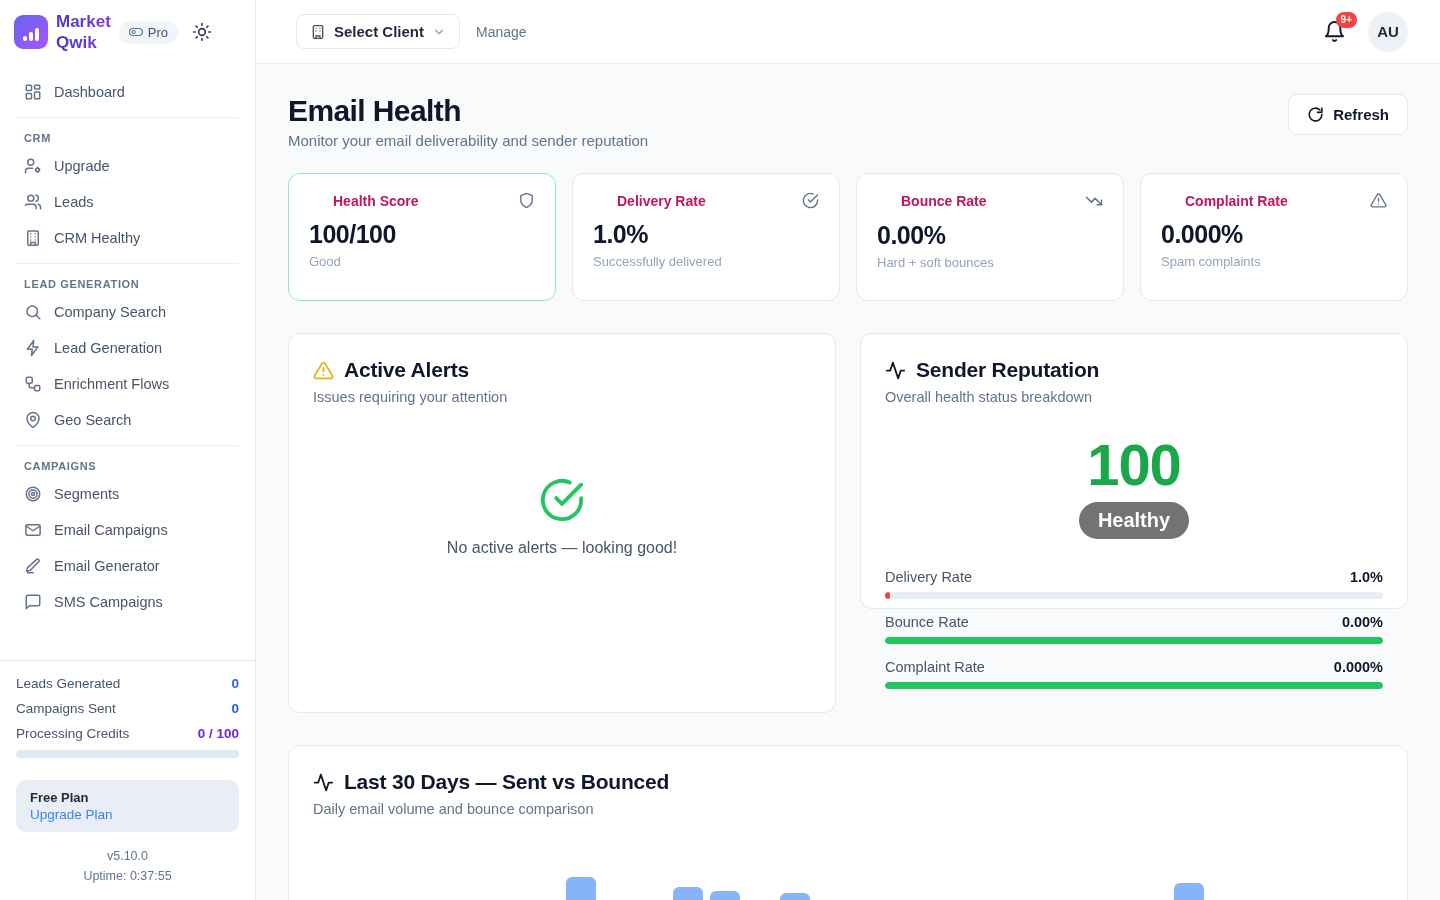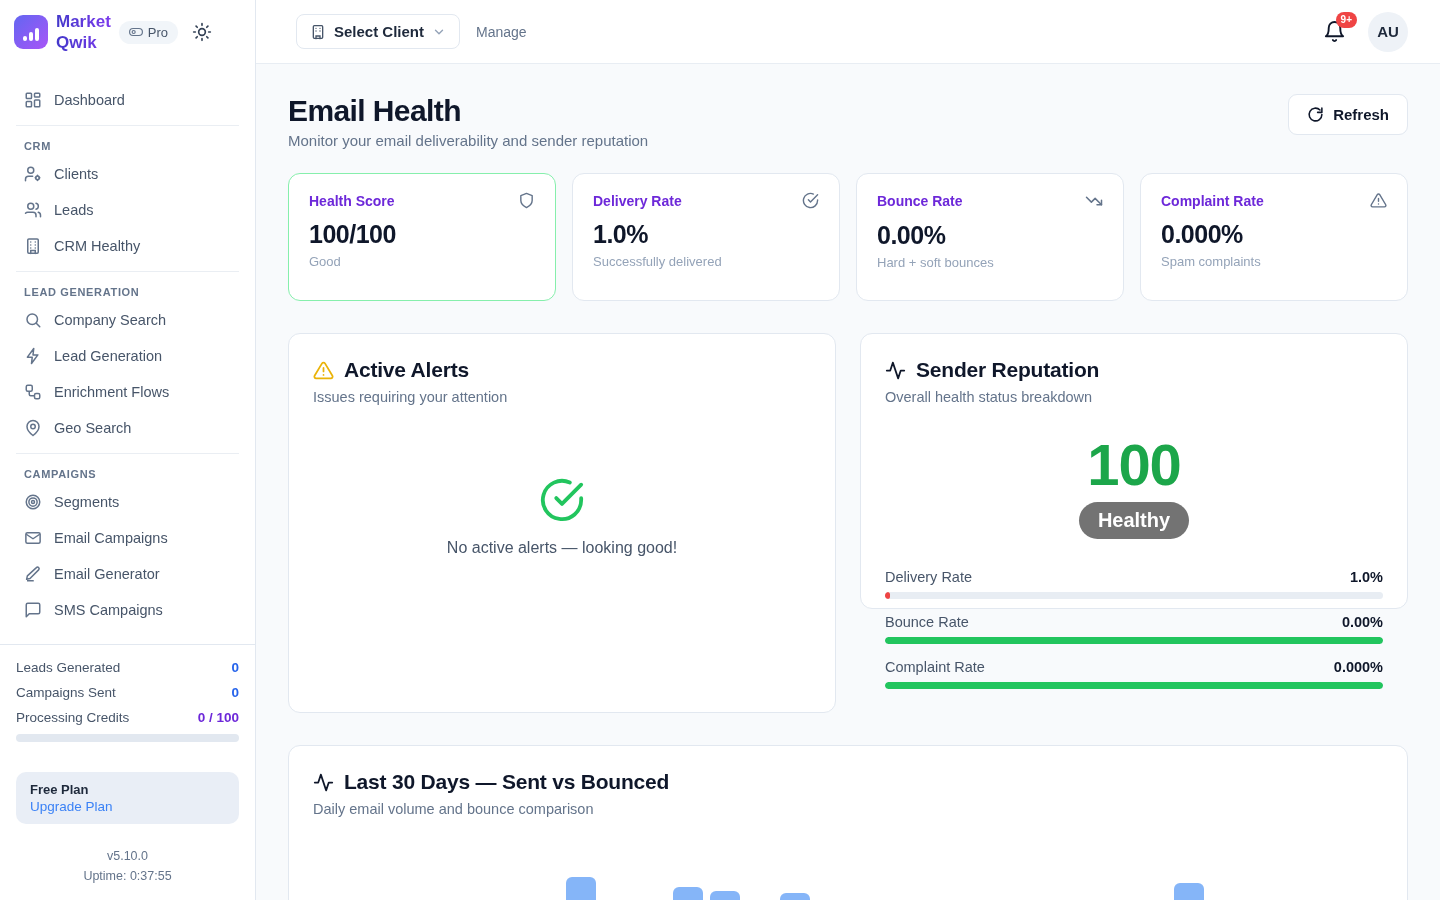--- a/index.html
+++ b/index.html
@@ -1,20 +1,20 @@
 <!DOCTYPE html>
 <html><head>
 <meta charset="utf-8">
 <style>
   * { margin:0; padding:0; box-sizing:border-box; }
   html,body { width:1440px; height:900px; overflow:hidden; font-family:"Liberation Sans", sans-serif; background:#fff; color:#0f172a; }
   .app { display:flex; width:1440px; height:900px; position:relative; }
 
   
-  .sidebar { width:256px; min-width:256px; height:900px; background:#fff; border-right:1px solid #e2e8f0; display:flex; flex-direction:column;gap:8px; }
+  .sidebar { width:256px; min-width:256px; height:900px; background:#fff; border-right:1px solid #e2e8f0; display:flex; flex-direction:column; }
   .logo-row { height:64px; display:flex; align-items:center; padding:0 14px; gap:8px; }
   .logo-mark { width:34px; height:34px; border-radius:9px; background:linear-gradient(135deg,#6366f1,#a855f7); display:flex; align-items:flex-end; justify-content:center; gap:2px; padding-bottom:8px; flex:none; }
   .logo-mark i { display:block; width:4px; background:#fff; border-radius:2px; }
   .logo-mark i.b1{height:5px;} .logo-mark i.b2{height:9px;} .logo-mark i.b3{height:13px;}
   .logo-text { font-size:17px; font-weight:800; line-height:1.25; background:linear-gradient(90deg,#4338ca,#7c3aed); -webkit-background-clip:text; background-clip:text; color:transparent; }
   .pro-pill { display:flex; align-items:center; gap:5px; background:#f1f5f9; border-radius:999px; padding:4px 10px; font-size:13px; color:#475569; }
   .theme-btn { margin-left:6px; background:none; border:none; cursor:pointer; display:flex; }
   .nav { flex:1; overflow:hidden; padding:10px 16px 0; }
   .nav-item { display:flex; align-items:center; gap:12px; padding:9px 8px; border-radius:8px; font-size:14.5px; color:#475569; cursor:pointer; }
   .nav-item svg { flex:none; }
@@ -45,21 +45,21 @@
   .content { flex:1; background:#f8fafc; padding:30px 32px; overflow:hidden; }
   .page-head { display:flex; justify-content:space-between; align-items:flex-start; }
   .page-title { font-size:30px; font-weight:800; letter-spacing:-.02em; color:#0f172a; }
   .page-sub { font-size:15px; color:#64748b; margin-top:4px; }
   .refresh-btn { display:flex; align-items:center; gap:9px; background:#fff; border:1px solid #e2e8f0; border-radius:9px; padding:11px 18px; font-size:15px; font-weight:600; color:#0f172a; cursor:pointer; font-family:inherit; }
 
   .stat-grid { display:grid; grid-template-columns:repeat(4,1fr); gap:16px; margin-top:24px; }
   .stat-card { background:#fff; border:1px solid #e2e8f0; border-radius:12px; padding:18px 20px; height:128px; }
   .stat-card.good { border-color:#86efac; }
   .stat-head { display:flex; justify-content:space-between; align-items:center; }
-  .stat-label { font-size:14px; font-weight:600; color:#6d28d9; }
+  .stat-label { font-size:14px; font-weight:600; color:#be185d;margin-left:24px; }
   .stat-value { font-size:25px; font-weight:800; letter-spacing:-.02em; margin:11px 0 5px; }
   .stat-sub { font-size:13px; color:#94a3b8; }
 
   .mid-grid { display:grid; grid-template-columns:1fr 1fr; gap:24px; margin-top:32px; }
   .panel { background:#fff; border:1px solid #e2e8f0; border-radius:12px; padding:24px; }
   .panel-title-row { display:flex; align-items:center; gap:10px; }
   .panel-title { font-size:21px; font-weight:800; letter-spacing:-.01em; }
   .panel-sub { font-size:14.5px; color:#64748b; margin-top:7px; }
   .alerts-panel { height:380px; }
   .empty-state { display:flex; flex-direction:column; align-items:center; margin-top:72px; gap:16px; }
@@ -135,21 +135,21 @@
       <div class="section-label">CRM</div>
       <div class="nav-item">
         <span>
           <svg width="18" height="18" viewBox="0 0 24 24" fill="none" stroke="#64748b" stroke-width="2" stroke-linecap="round">
               <circle cx="9" cy="7" r="4"></circle>
               <path d="M2 21v-2a4 4 0 0 1 4-4h5.5"></path>
               <circle cx="18" cy="17" r="2.5"></circle>
               <path d="M18 13.5v1M18 19.5v1M21 17h-1M16 17h-1"></path>
             </svg>
         </span>
-        <span>Clients</span>
+        <span>Upgrade</span>
       </div>
       <div class="nav-item">
         <span>
           <svg width="18" height="18" viewBox="0 0 24 24" fill="none" stroke="#64748b" stroke-width="2" stroke-linecap="round">
               <circle cx="9" cy="7" r="4"></circle>
               <path d="M16 21v-2a4 4 0 0 0-4-4H5a4 4 0 0 0-3 1.35"></path>
               <path d="M16 3.1a4 4 0 0 1 0 7.8M22 21v-2a4 4 0 0 0-3-3.87"></path>
             </svg>
         </span>
         <span>Leads</span>

